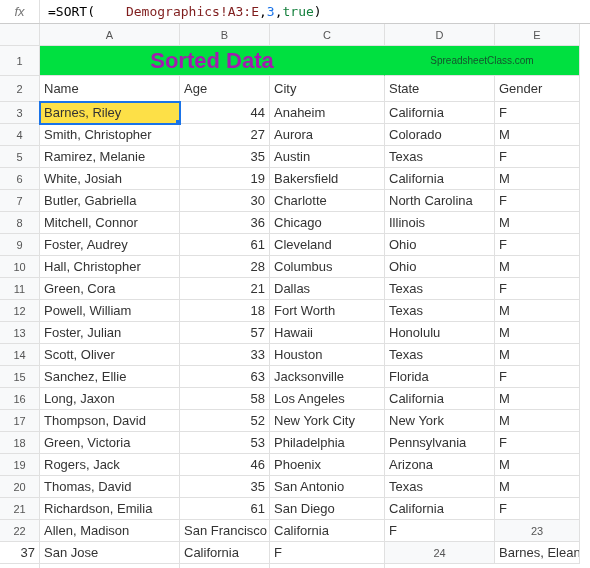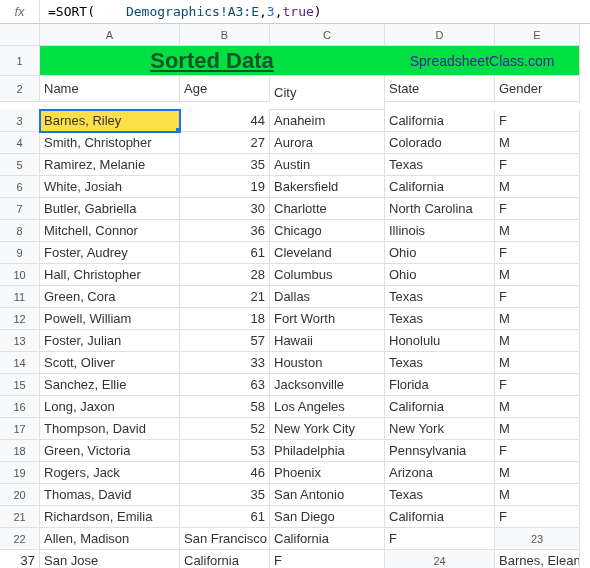--- a/index.html
+++ b/index.html
@@ -31,23 +31,23 @@
     align-items: center;
     justify-content: center;
   }
   .formula-content {
     padding-left: 8px;
     font-family: "Consolas", monospace;
     font-size: 13px;
   }
   .formula-content .black { color: #000; }
   .formula-content .fname { color: #000000; }
-  .formula-content .range { color: #0c4a6e; padding-left: 31px; }
+  .formula-content .range { color: #7f1d1d; padding-left: 31px; }
   .formula-content .num { color: #1a73e8; }
-  .formula-content .bool { color: #4c1d95; }
+  .formula-content .bool { color: #15803d; }
 
   .grid {
     display: grid;
     grid-template-columns: 40px 140px 90px 115px 110px 85px;
   }
   .col-header, .row-header, .corner {
     background: #f8f9fa;
     border-right: 1px solid #e0e0e0;
     border-bottom: 1px solid #e0e0e0;
     text-align: center;
@@ -69,28 +69,27 @@
     height: 22px;
     display: flex;
     align-items: center;
     overflow: hidden;
     white-space: nowrap;
     font-size: 13px;
   }
   .title-text {
     font-size: 22px;
     font-weight: bold;
-    color: #14532d;
+    color: #a21caf;
     width: 100%;
     text-align: center;
-    text-decoration: underline;
   }
   .site-text {
-    font-size: 14px;
-    color: #4c1d95;
+    font-size: 10px;
+    color: #14532d;
   }
 
   .num-cell { justify-content: flex-end; }
 
   .selected {
     background: #fde047;
     outline: 2px solid #1a73e8;
     outline-offset: -1px;
     position: relative;
   }
@@ -130,21 +129,21 @@
     <span class="site-text">SpreadsheetClass.com</span>
   </div>
 
   <div class="row-header" style="height:26px">2</div>
   <div class="cell header-row" style="height:26px">
       <span>Name</span>
     </div>
   <div class="cell header-row" style="height:26px">
       <span>Age</span>
     </div>
-  <div class="cell header-row" style="height:34px">
+  <div class="cell header-row" style="height:26px">
       <span>City</span>
     </div>
   <div class="cell header-row" style="height:26px">
       <span>State</span>
     </div>
   <div class="cell header-row" style="height:26px">
       <span>Gender</span>
     </div>
 
 <div class="row-header">3</div>

